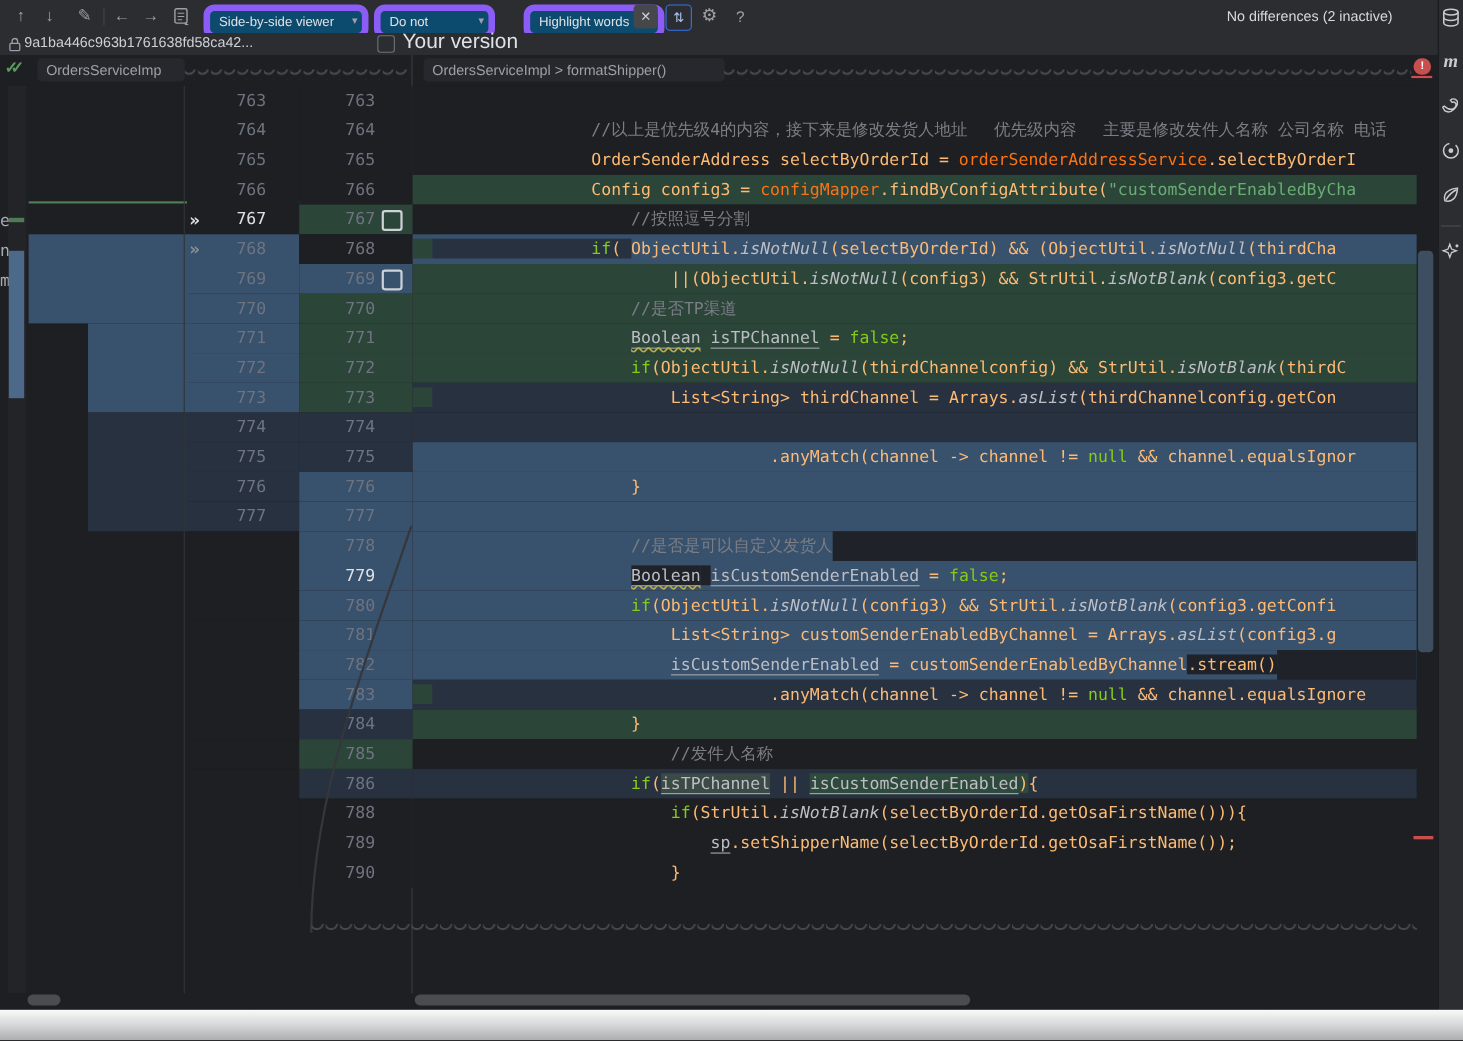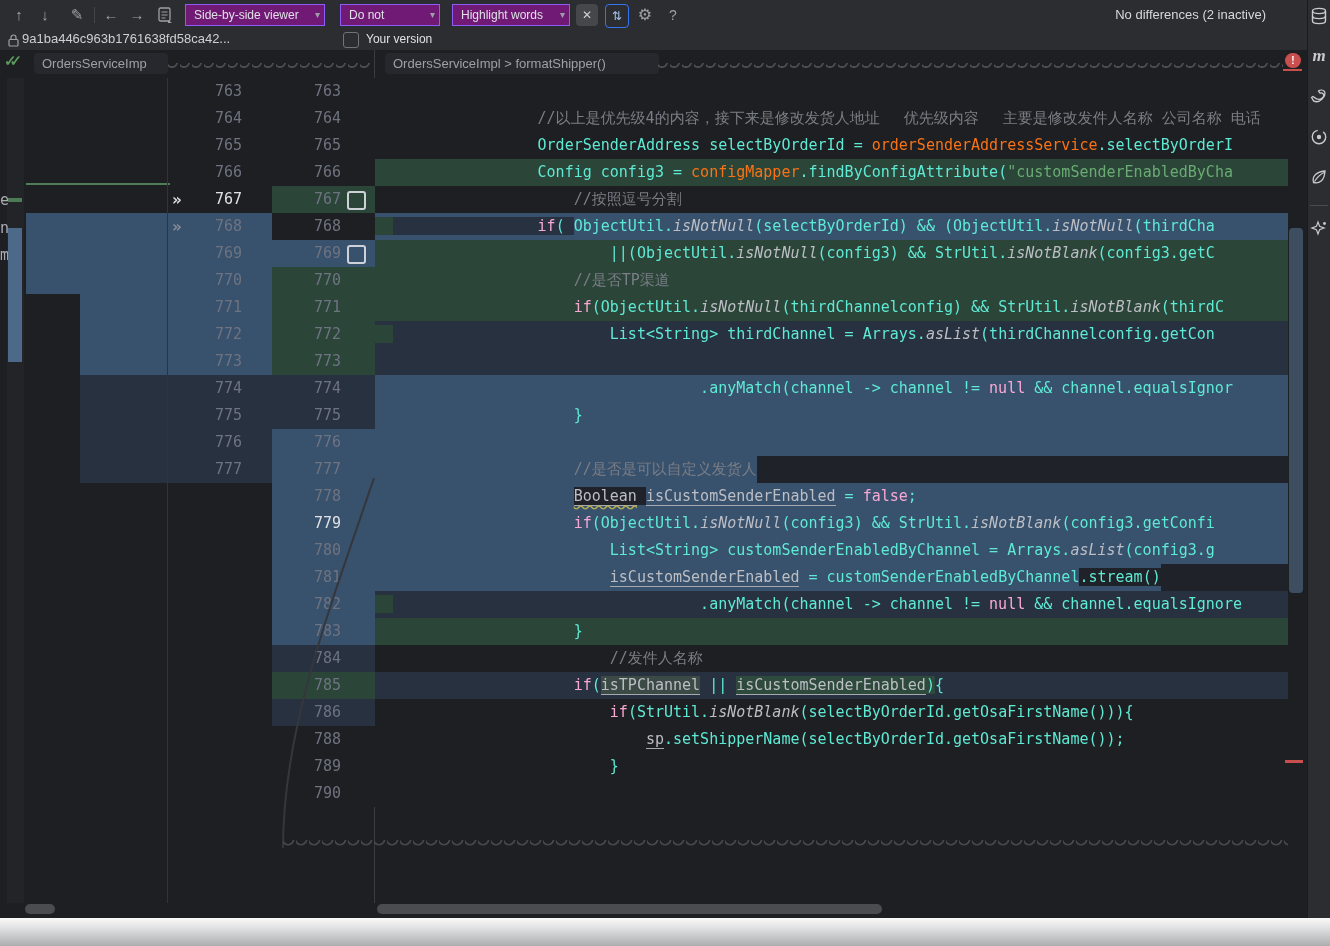--- a/index.html
+++ b/index.html
@@ -3,28 +3,28 @@
 <meta charset="utf-8">
 <style>
   html,body{margin:0;padding:0;background:#101112;}
   #app{position:relative;width:1330px;height:946px;background:#1E1F22;overflow:hidden;
        font-family:"Liberation Sans",sans-serif;color:#DFE1E5;}
   
   .toolbar{position:absolute;left:0;top:0;width:1308px;height:30px;background:#2B2D30;}
   .subbar{position:absolute;left:0;top:30px;width:1308px;height:20px;background:#2B2D30;}
   .tb-ico{position:absolute;top:0;height:30px;line-height:30px;color:#9DA0A6;font-size:15px;text-align:center;width:22px;}
   .tb-sep{position:absolute;top:7px;width:1px;height:16px;background:#43454A;}
-  .combo{position:absolute;top:4px;height:20px;border:1px solid #8b5cf6;border-radius:0;background:#701a75;
+  .combo{position:absolute;top:4px;height:20px;border:6px solid #8b5cf6;border-radius:10px;background:#0c4a6e;
          font-size:12px;color:#DFE1E5;line-height:20px;padding:0 18px 0 8px;}
   .combo .caret{position:absolute;right:4px;top:0;color:#9DA0A6;font-size:10px;}
   .togglebox{position:absolute;top:4px;width:22px;height:22px;border-radius:4px;text-align:center;line-height:22px;font-size:12px;color:#CED0D6;}
   .status-text{position:absolute;right:42px;top:0;height:30px;line-height:30px;font-size:13px;color:#D5D8DE;}
   .hash{position:absolute;left:22px;top:0;height:20px;line-height:18px;font-size:13px;color:#CED0D6;}
   .cbx{position:absolute;width:14px;height:14px;border:1px solid #6F737A;border-radius:3px;background:transparent;}
-  .yourver{position:absolute;left:366px;top:0;height:20px;line-height:18px;font-size:12px;color:#DFE1E5;}
+  .yourver{position:absolute;left:366px;top:0;height:20px;line-height:18px;font-size:19px;color:#DFE1E5;}
   
   .labelrow{position:absolute;left:0;top:50px;width:1308px;height:28px;background:#1E1F22;}
   .chip{position:absolute;top:3px;height:21px;background:#26282D;border-radius:4px;color:#9DA0A6;font-size:13px;
         line-height:21px;padding:0 8px;white-space:nowrap;overflow:hidden;}
   .wavy{position:absolute;top:13px;height:9px;background-repeat:repeat-x;background-size:12px 9px;
         background-image:radial-gradient(circle at 4px -1px, rgba(0,0,0,0) 4px, #4A4D52 4.5px, #4A4D52 5.5px, rgba(0,0,0,0) 6.5px);}
   .dblcheck{position:absolute;left:4px;top:2px;color:#5C9A5E;font-size:15px;font-weight:bold;letter-spacing:-7px;width:34px;}
   
   #editor{position:absolute;left:0;top:78px;width:1308px;height:840px;background:#1E1F22;}
   .vline{position:absolute;width:1px;background:#313338;}
@@ -47,21 +47,21 @@
   .numbright{color:#DFE1E5;}
   .chev{position:absolute;left:2px;top:0;font:bold 16px/27px "DejaVu Sans Mono",monospace;letter-spacing:-2px;}
   .chev.white{color:#DFE1E5;} .chev.gray{color:#8A9099;}
   .gcb{position:absolute;right:9px;top:5px;width:15px;height:15px;border:2px solid #CED2D8;border-radius:3px;}
   
   #code{position:absolute;left:375px;top:0;width:913px;height:756px;overflow:hidden;}
   .cl{display:flex;height:27px;white-space:pre;}
   .cl pre{margin:0;font:15px/27px "DejaVu Sans Mono",monospace;flex:0 0 auto;}
   .cl .tail{flex:1 1 auto;}
   .bg-dark{background:#1E1F22;} .bg-green{background:#2B4539;} .bg-blue{background:#38516D;} .bg-navy{background:#273140;}
-  .sd{color:#5eead4;} .sk{color:#f9a8d4;} .ss{color:#6AAB73;} .sc{color:#7A7E85;} .sf{color:#f97316;}
+  .sd{color:#fdba74;} .sk{color:#84cc16;} .ss{color:#6AAB73;} .sc{color:#7A7E85;} .sf{color:#f97316;}
   .si{color:#BCBEC4;font-style:italic;}
   .su{color:#BCBEC4;border-bottom:1px solid #A6A9B0;}
   .swavy{text-decoration:underline wavy #B8AE4F;text-underline-offset:3px;}
   .sboxd{background:#1F2228;} .sboxn{background:#273140;} .sgs{background:#2B4539;}
   .sg1{background:#3B4A45;} .sg2{background:#2E4A3C;}
   .tail-dark{background:#1F2228;}
   
   .hthumb{position:absolute;height:10px;background:#4A4C50;border-radius:5px;}
   .vthumb{position:absolute;left:1289px;width:14px;background:rgba(94,125,160,0.5);border-radius:4px;}
   .errbadge{position:absolute;left:1285px;top:-25px;width:16px;height:15px;background:#C94F4F;border-radius:8px;
@@ -98,21 +98,21 @@
           <line x1="3.5" y1="11" x2="7.5" y2="11" stroke="#9DA0A6"></line>
           <path d="M10 13 l4 3 l-4 0 z" fill="#9DA0A6"></path>
         </svg>
     </div>
     <div class="combo" style="left:185px;width:112px">
       <span>Side-by-side viewer</span><span class="caret">▾</span>
     </div>
     <div class="combo" style="left:340px;width:72px">
       <span>Do not ignore</span><span class="caret">▾</span>
     </div>
-    <div class="combo" style="left:452px;width:90px">
+    <div class="combo" style="left:476px;width:90px">
       <span>Highlight words</span><span class="caret">▾</span>
     </div>
     <div class="togglebox" style="left:576px;background:#45474B">✕</div>
     <div class="togglebox" style="left:605px;border:1px solid #3574F0;color:#A8C4F2">⇅</div>
     <div class="tb-ico" style="left:634px;font-size:16px">⚙</div>
     <div class="tb-ico" style="left:662px;font-size:14px">?</div>
     <div class="status-text">No differences (2 inactive)</div>
   </div>
 
   <div class="subbar">
@@ -375,20 +375,21 @@
 
     <div id="code">
         <div class="cl bg-dark"><pre></pre><div class="tail"></div></div>
         <div class="cl bg-dark"><pre><span class="sc">                  //以上是优先级4的内容，接下来是修改发货人地址　 优先级内容　 主要是修改发件人名称 公司名称 电话</span></pre><div class="tail"></div></div>
         <div class="cl bg-dark"><pre><span class="sd">                  OrderSenderAddress selectByOrderId = </span><span class="sf">orderSenderAddressService</span><span class="sd">.selectByOrderI</span></pre><div class="tail"></div></div>
         <div class="cl bg-green"><pre><span class="sd">                  Config config3 = </span><span class="sf">configMapper</span><span class="sd">.findByConfigAttribute(</span><span class="ss">"customSenderEnabledByCha</span></pre><div class="tail"></div></div>
         <div class="cl bg-dark"><pre><span class="sc">                      //按照逗号分割</span></pre><div class="tail"></div></div>
         <div class="cl bg-blue"><pre><span class="sd sgs">  </span><span class="sk sboxn">                if</span><span class="sd sboxn">( </span><span class="sd">ObjectUtil.</span><span class="si">isNotNull</span><span class="sd">(selectByOrderId) &amp;&amp; (ObjectUtil.</span><span class="si">isNotNull</span><span class="sd">(thirdCha</span></pre><div class="tail"></div></div>
         <div class="cl bg-green"><pre><span class="sd">                          ||(ObjectUtil.</span><span class="si">isNotNull</span><span class="sd">(config3) &amp;&amp; StrUtil.</span><span class="si">isNotBlank</span><span class="sd">(config3.getC</span></pre><div class="tail"></div></div>
         <div class="cl bg-green"><pre><span class="sc">                      //是否TP渠道</span></pre><div class="tail"></div></div>
+        <div class="cl bg-green"><pre><span class="sd">                      </span><span class="su swavy">Boolean</span><span class="sd"> </span><span class="su">isTPChannel</span><span class="sd"> = </span><span class="sk">false</span><span class="sd">;</span></pre><div class="tail"></div></div>
         <div class="cl bg-green"><pre><span class="sd">                      </span><span class="sk">if</span><span class="sd">(ObjectUtil.</span><span class="si">isNotNull</span><span class="sd">(thirdChannelconfig) &amp;&amp; StrUtil.</span><span class="si">isNotBlank</span><span class="sd">(thirdC</span></pre><div class="tail"></div></div>
         <div class="cl bg-navy"><pre><span class="sd sgs">  </span><span class="sd">                        List&lt;String&gt; thirdChannel = Arrays.</span><span class="si">asList</span><span class="sd">(thirdChannelconfig.getCon</span></pre><div class="tail"></div></div>
         <div class="cl bg-navy"><div class="tail"></div></div>
         <div class="cl bg-blue"><pre><span class="sd">                                    .anyMatch(channel -&gt; channel != </span><span class="sk">null</span><span class="sd"> &amp;&amp; channel.equalsIgnor</span></pre><div class="tail"></div></div>
         <div class="cl bg-blue"><pre><span class="sd">                      }</span></pre><div class="tail"></div></div>
         <div class="cl bg-blue"><pre></pre><div class="tail"></div></div>
         <div class="cl bg-blue"><pre><span class="sc">                      //是否是可以自定义发货人</span></pre><div class="tail tail-dark"></div></div>
         <div class="cl bg-blue"><pre><span class="sd">                      </span><span class="su swavy sboxd">Boolean</span><span class="sd sboxd"> </span><span class="su">isCustomSenderEnabled</span><span class="sd"> = </span><span class="sk">false</span><span class="sd">;</span></pre><div class="tail"></div></div>
         <div class="cl bg-blue"><pre><span class="sd">                      </span><span class="sk">if</span><span class="sd">(ObjectUtil.</span><span class="si">isNotNull</span><span class="sd">(config3) &amp;&amp; StrUtil.</span><span class="si">isNotBlank</span><span class="sd">(config3.getConfi</span></pre><div class="tail"></div></div>
         <div class="cl bg-blue"><pre><span class="sd">                          List&lt;String&gt; customSenderEnabledByChannel = Arrays.</span><span class="si">asList</span><span class="sd">(config3.g</span></pre><div class="tail"></div></div>

